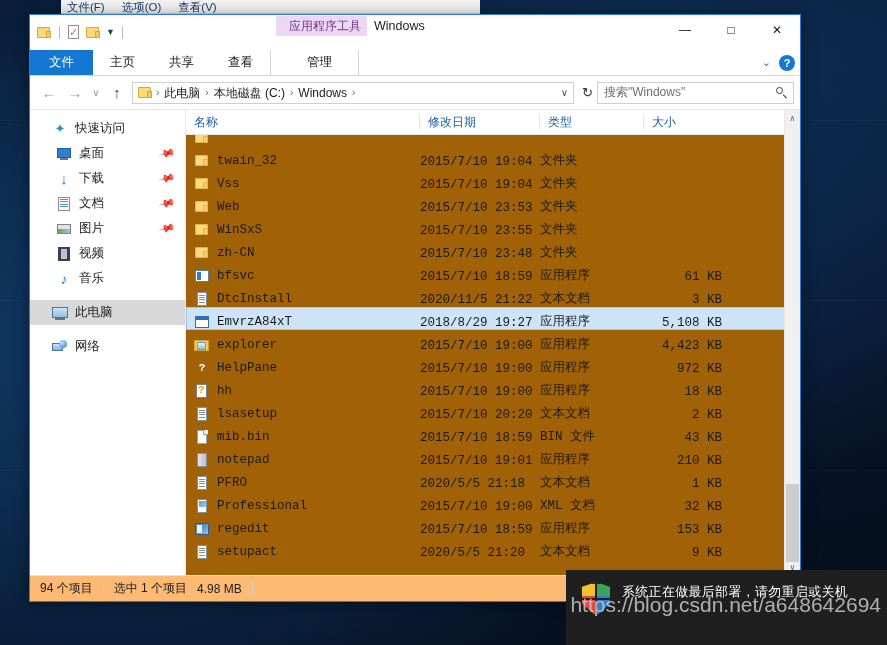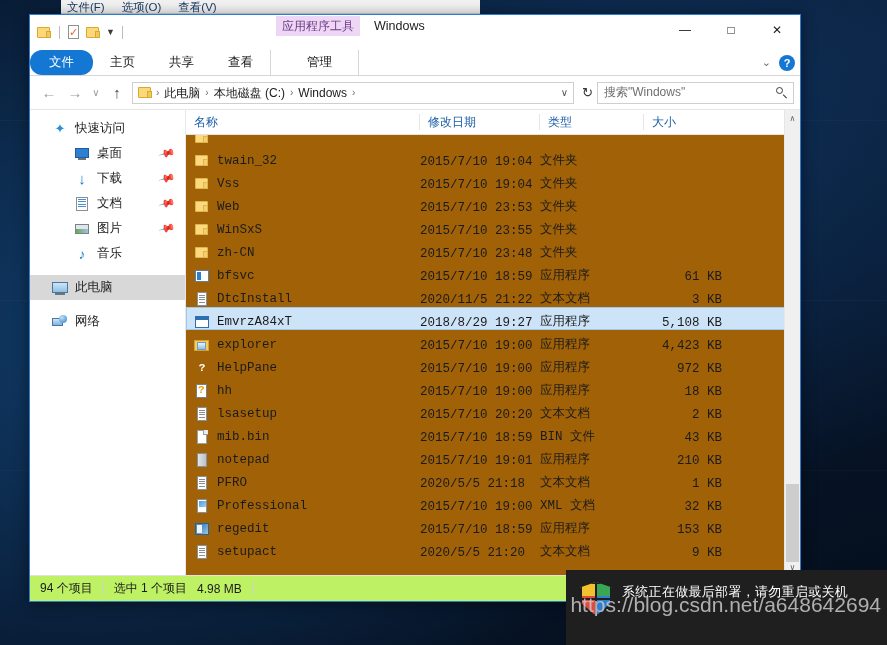--- a/index.html
+++ b/index.html
@@ -65,21 +65,21 @@
   }
   .prop-ico:after{
     content:"✓";position:absolute;left:2px;top:0px;font-size:11px;color:#e0632a;
     font-weight:bold;line-height:14px;
   }
   .dropcaret{font-size:9px;color:#3a3a3a;line-height:10px;}
 
   .tab-app-tools{
     position:absolute;left:246px;top:1px;width:84px;height:20px;
     background:#eed7f5;color:#6d3b86;font-size:12px;
-    display:flex;align-items:center;justify-content:center;
+    display:flex;align-items:center;justify-content:center;padding-left:7px;
   }
   .win-title{
     position:absolute;left:344px;top:1px;height:20px;line-height:20px;
     font-size:12.5px;color:#1b1b1b;
   }
   .wincontrols{
     position:absolute;right:0;top:0;display:flex;
   }
   .wincontrols div{
     width:46px;height:29px;display:flex;align-items:center;justify-content:center;
@@ -87,21 +87,21 @@
   }
 
   
   .ribbontabs{
     height:25px;display:flex;align-items:stretch;position:relative;flex:0 0 auto;
     border-bottom:1px solid #d6d6d6;background:#fff;
   }
   .rtab{
     padding:0 17px;display:flex;align-items:center;font-size:12.5px;color:#1b1b1b;
   }
-  .rtab.file{background:#1477d3;color:#fff;padding:4px 19px;border-radius:12px;}
+  .rtab.file{background:#1477d3;color:#fff;padding:4px 19px;}
   .rtab.manage{margin-left:10px;padding:0 26px;}
   .vsep{width:1px;background:#d6d6d6;align-self:stretch;margin:0;}
   .ribbon-right{
     position:absolute;right:5px;top:0;height:25px;display:flex;align-items:center;gap:8px;
   }
   .chev{font-size:11px;color:#6b6b6b;}
   .help-ico{
     width:16px;height:16px;border-radius:50%;background:#1477d3;color:#fff;
     font-size:11px;font-weight:bold;display:flex;align-items:center;justify-content:center;
   }
@@ -147,21 +147,21 @@
   
   .wbody{flex:1;display:flex;min-height:0;border-top:1px solid #e6e6e6;}
   .sidebar{
     width:155px;flex:0 0 155px;background:#fff;padding-top:6px;overflow:hidden;
     border-right:1px solid #e8e8e8;
   }
   .snode{
     height:25px;display:flex;align-items:center;gap:7px;padding-left:22px;
     font-size:12.5px;color:#1b1b1b;position:relative;
   }
-  .snode.child{padding-left:44px;}
+  .snode.child{padding-left:26px;}
   .snode.sel{background:#d8d8d8;}
   .snode .pin{
     position:absolute;right:11px;font-size:11px;color:#8b8b8b;transform:rotate(30deg);
   }
   .spacer{height:9px;}
   .ico{width:16px;height:16px;flex:0 0 16px;position:relative;display:inline-block;}
 
   
   .ico.star{color:#2a8fd4;font-size:13px;line-height:16px;text-align:center;}
   .ico.desktop:before{content:"";position:absolute;left:1px;top:2px;width:14px;height:10px;
@@ -261,21 +261,21 @@
     height:16px;display:flex;align-items:center;justify-content:center;font-size:8px;color:#5d5d5d;
   }
   .vscroll .arrow.bot{position:absolute;bottom:0;left:0;right:0;}
   .vscroll .thumb{
     position:absolute;left:1px;right:1px;top:374px;height:78px;background:#cdcdcd;
   }
 
   
   .statusbar{
     height:25px;flex:0 0 auto;border-top:1px solid #e2e2e2;display:flex;align-items:center;
-    font-size:12px;color:#1b1b1b;padding-left:10px;gap:0;background:#bef264;
+    font-size:12px;color:#1b1b1b;padding-left:10px;gap:0;background:#fdba74;
   }
   .statusbar .seg{padding:0 10px 0 0;}
   .statusbar .divider{width:1px;height:13px;background:#d0d0d0;margin:0 10px 0 0;}
 
   
   #toast{
     position:absolute;right:0;bottom:0;width:321px;height:75px;background:#1f1f1f;
     display:flex;align-items:flex-start;gap:10px;padding:10px 12px 0 14px;box-sizing:border-box;
   }
   #toast .shield{
@@ -403,20 +403,24 @@
         <span class="ico docs"></span>
         <span>文档</span>
         <span class="pin">📌</span>
       </div>
       <div class="snode child">
         <span class="ico pic"></span>
         <span>图片</span>
         <span class="pin">📌</span>
       </div>
       <div class="snode child">
+        <span class="ico video"></span>
+        <span>视频</span>
+      </div>
+      <div class="snode child">
         <span class="ico music">♪</span>
         <span>音乐</span>
       </div>
       <div class="spacer"></div>
       <div class="snode sel">
         <span class="ico pc"></span>
         <span>此电脑</span>
       </div>
       <div class="spacer"></div>
       <div class="snode">

